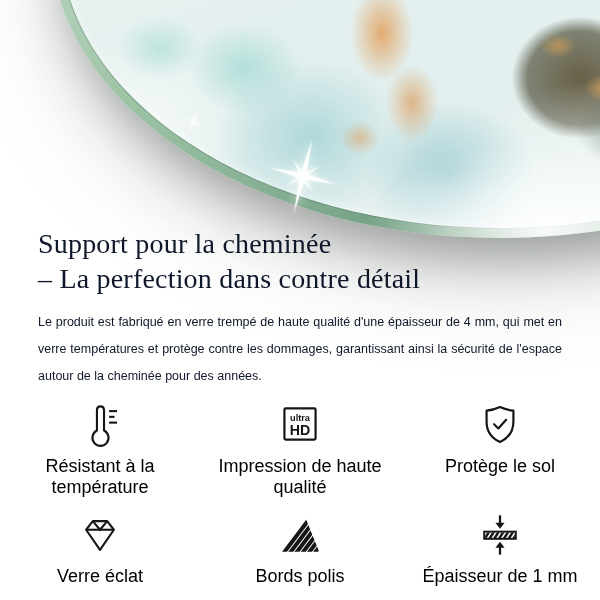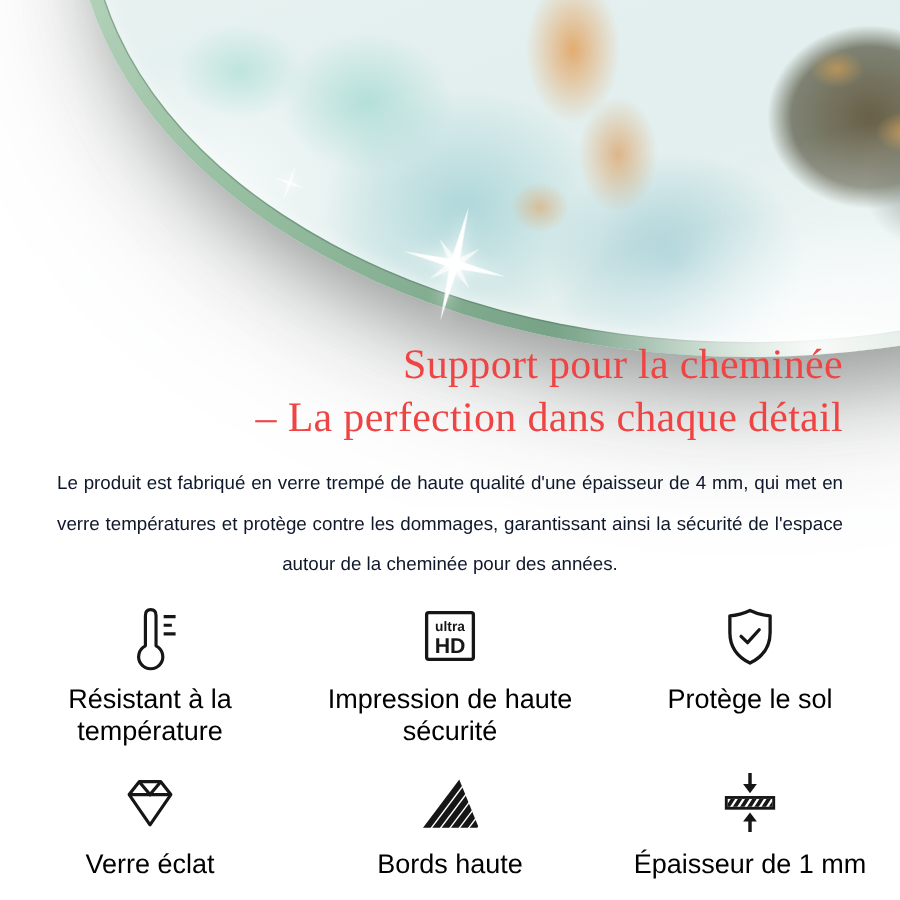--- a/index.html
+++ b/index.html
@@ -33,25 +33,25 @@
       radial-gradient(260px 130px at 55% 99%, rgba(255,255,255,0.92), rgba(255,255,255,0) 70%),
       radial-gradient(420px 190px at 72% 96%, rgba(255,255,255,0.7), rgba(255,255,255,0) 75%);}
 
   .sparkle{position:absolute;left:258px;top:131px;width:90px;height:90px;
     filter:drop-shadow(0 0 5px rgba(255,255,255,0.95));transform:rotate(14deg);}
   .sparkle-sm{position:absolute;left:180px;top:109px;width:26px;height:26px;
     filter:drop-shadow(0 0 3px rgba(255,255,255,0.9));transform:rotate(20deg);}
 
   
   .content{position:absolute;left:38px;right:38px;top:226px;z-index:3;}
-  .title{margin:0;font-family:"Liberation Serif",serif;font-weight:400;color:#ef4444;
-    font-size:28px;line-height:35px;letter-spacing:0.2px;text-align:right;}
+  .title{margin:0;font-family:"Liberation Serif",serif;font-weight:400;color:#0f172a;
+    font-size:28px;line-height:35px;letter-spacing:0.2px;}
   .intro{margin-top:13px;color:#0f172a;font-size:12.5px;line-height:27px;}
   .intro .jline{text-align:justify;text-align-last:justify;white-space:nowrap;}
-  .intro .lline{text-align:center;white-space:nowrap;}
+  .intro .lline{text-align:left;white-space:nowrap;}
 
   
   .features{position:absolute;left:0;right:0;top:402px;z-index:3;display:grid;
     grid-template-columns:1fr 1fr 1fr;row-gap:14px;}
   .feature{display:flex;flex-direction:column;align-items:center;}
   .icon-box{height:50px;display:flex;align-items:flex-start;justify-content:center;}
   .icon-box svg{display:block;}
   .feature-label{margin-top:4px;font-size:18px;color:#000000;text-align:center;}
   .t-small{font:700 10px "Liberation Sans",sans-serif;}
   .t-big{font:700 15.5px "Liberation Sans",sans-serif;}
@@ -74,21 +74,21 @@
     <circle cx="45" cy="45" r="4.5" fill="#ffffff"></circle>
   </svg>
   <svg class="sparkle-sm" viewBox="0 0 90 90">
     <polygon points="45,6 48,45 45,84 42,45" fill="#ffffff"></polygon>
     <polygon points="10,45 45,42 80,45 45,48" fill="#ffffff"></polygon>
   </svg>
 
   <div class="content">
     <h1 class="title">
       <span>Support pour la cheminée</span><br>
-      <span>– La perfection dans chaque détail</span>
+      <span>– La perfection dans contre détail</span>
     </h1>
     <div class="intro">
       <div class="jline">Le produit est fabriqué en verre trempé de haute qualité d'une épaisseur de 4 mm, qui met en</div>
       <div class="jline">verre températures et protège contre les dommages, garantissant ainsi la sécurité de l'espace</div>
       <div class="lline">autour de la cheminée pour des années.</div>
     </div>
   </div>
 
   <div class="features">
 
@@ -105,21 +105,21 @@
     </div>
 
     <div class="feature">
       <div class="icon-box">
         <svg width="44" height="44" viewBox="0 0 48 48">
           <rect x="7" y="7" width="34" height="34" rx="1.5" fill="none" stroke="#161616" stroke-width="2.4"></rect>
           <text x="24" y="20.5" text-anchor="middle" fill="#161616" class="t-small">ultra</text>
           <text x="24" y="36" text-anchor="middle" fill="#161616" class="t-big">HD</text>
         </svg>
       </div>
-      <div class="feature-label">Impression de haute sécurité</div>
+      <div class="feature-label">Impression de haute qualité</div>
     </div>
 
     <div class="feature">
       <div class="icon-box">
         <svg width="46" height="46" viewBox="0 0 48 48" fill="none" stroke="#161616" stroke-width="2.3">
           <path d="M24 5.2 C28.6 7.4 33.2 8.6 38 8.9 L38 20.5 C38 30.3 32.6 37.6 24 41.8 C15.4 37.6 10 30.3 10 20.5 L10 8.9 C14.8 8.6 19.4 7.4 24 5.2 Z" stroke-linejoin="round"></path>
           <path d="M17.8 23.2 L22.3 27.6 L30.4 18.6" stroke-linecap="round" stroke-linejoin="round"></path>
         </svg>
       </div>
       <div class="feature-label">Protège le sol</div>
@@ -147,21 +147,21 @@
           <g clip-path="url(#triClip)" stroke="#161616" stroke-width="4.2">
             <line x1="3" y1="48" x2="34.4" y2="6.3"></line>
             <line x1="9.5" y1="48" x2="40.9" y2="6.3"></line>
             <line x1="16" y1="48" x2="47.4" y2="6.3"></line>
             <line x1="22.5" y1="48" x2="53.9" y2="6.3"></line>
             <line x1="29" y1="48" x2="60.4" y2="6.3"></line>
             <line x1="35.5" y1="48" x2="66.9" y2="6.3"></line>
           </g>
         </svg>
       </div>
-      <div class="feature-label">Bords haute</div>
+      <div class="feature-label">Bords polis</div>
     </div>
 
     <div class="feature">
       <div class="icon-box">
         <svg width="46" height="46" viewBox="0 0 48 48">
           <defs>
               <clipPath id="barClip">
                 <rect x="8.5" y="21.5" width="31" height="5.5"></rect>
               </clipPath>
             </defs>

